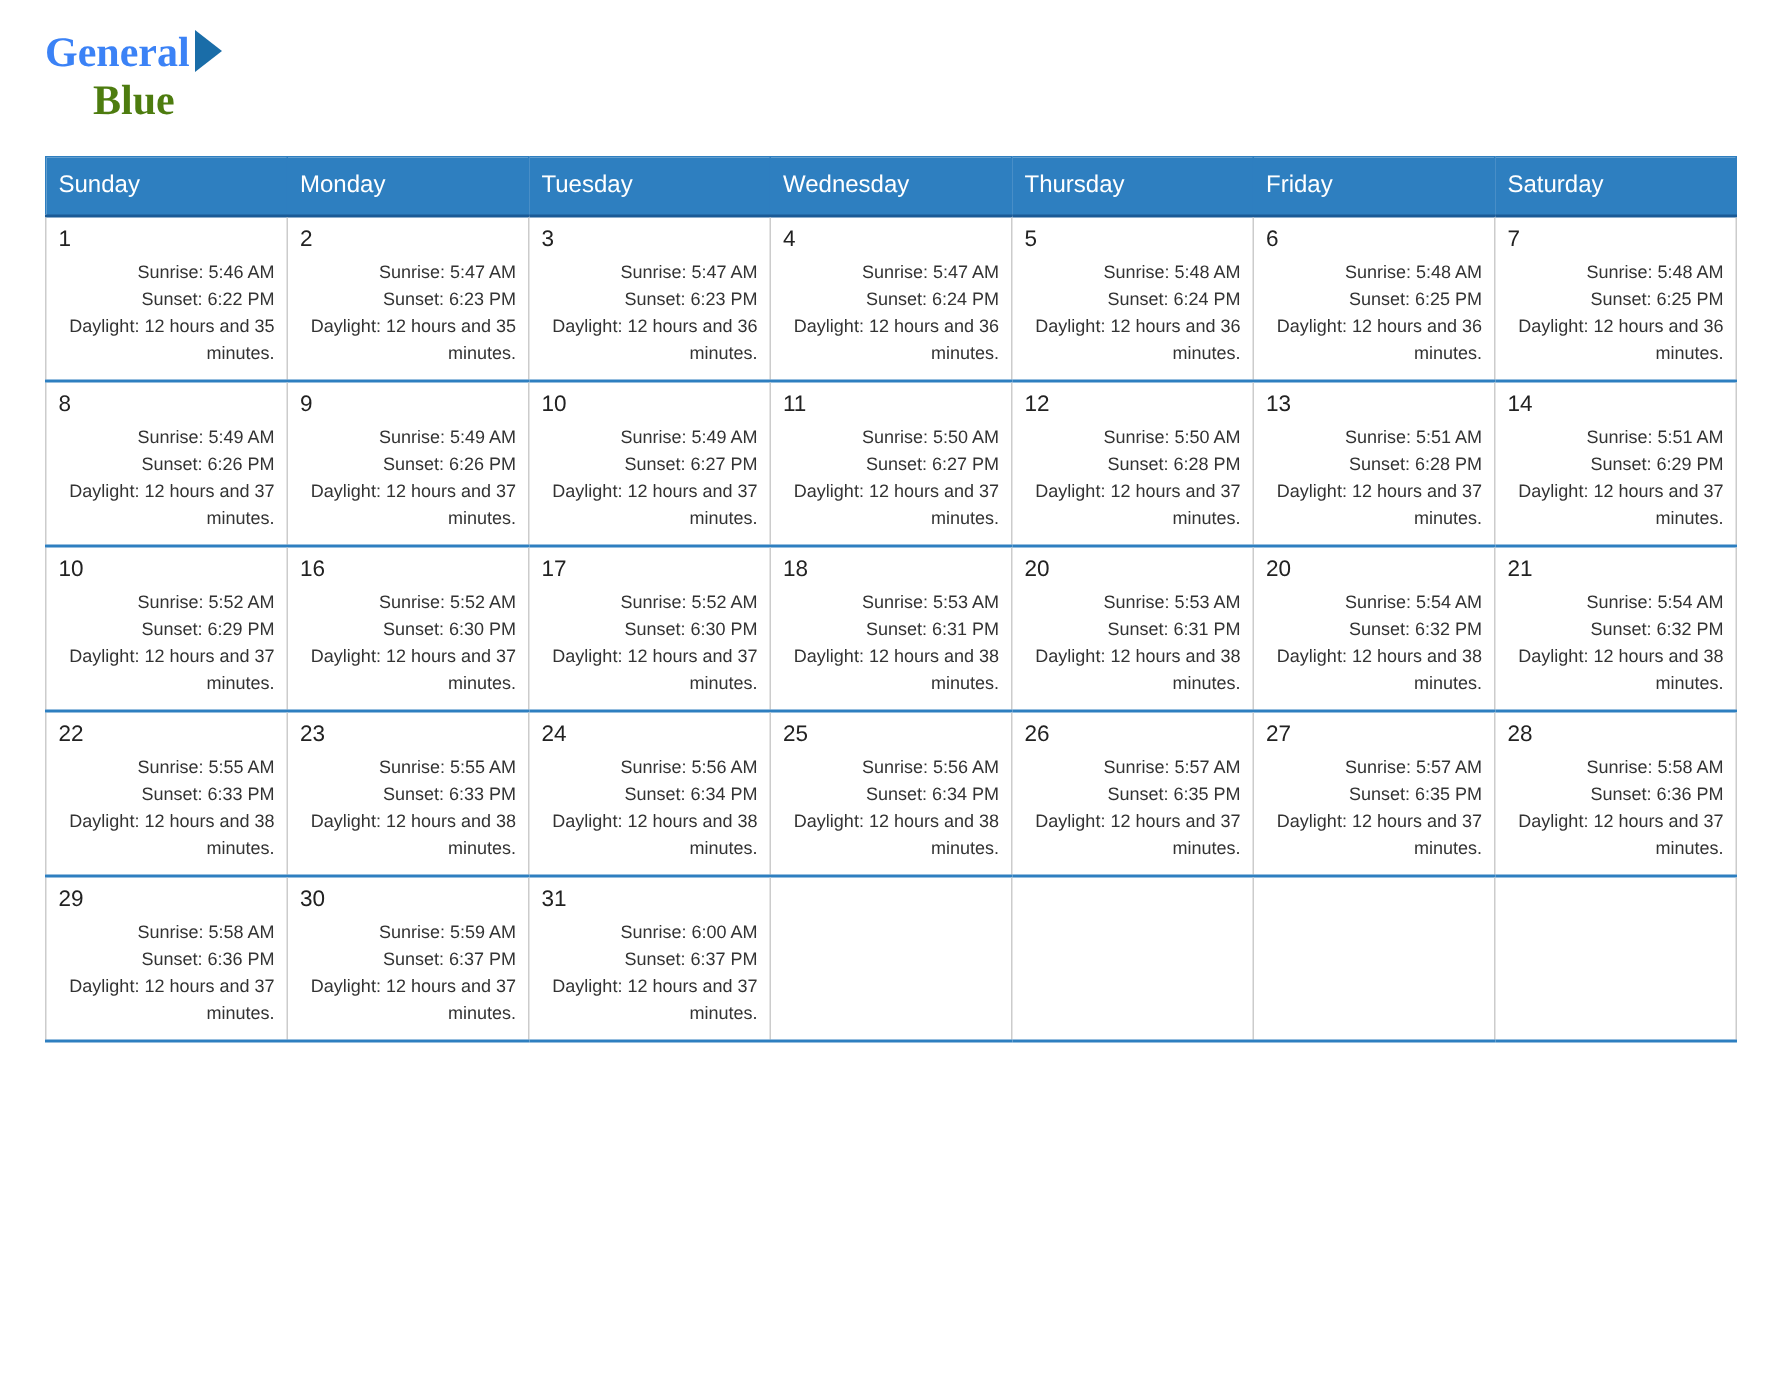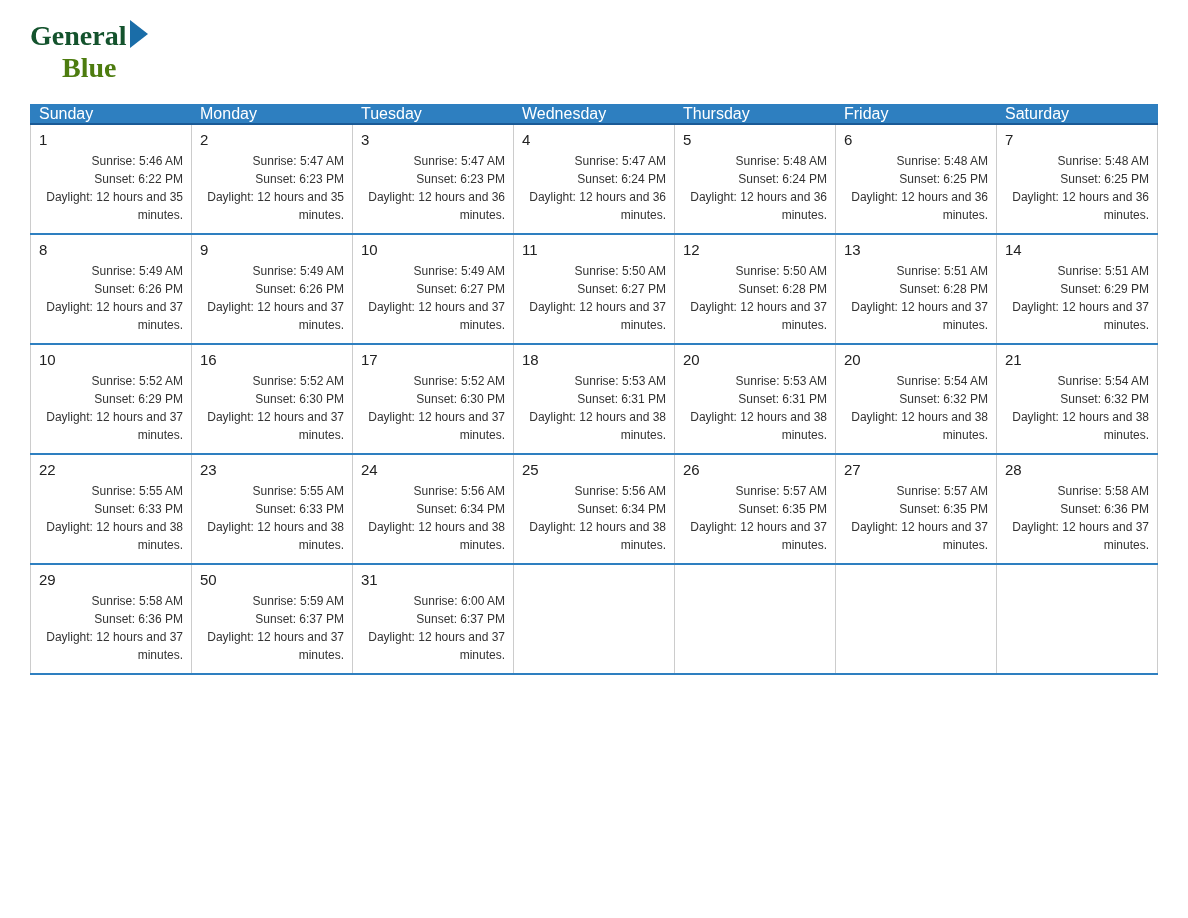--- a/index.html
+++ b/index.html
@@ -21,21 +21,21 @@
       flex-direction: column;
       align-items: flex-start;
     }
     .logo-top {
       display: flex;
       align-items: center;
     }
     .logo-general {
       font-size: 28px;
       font-weight: bold;
-      color: #14532d;
+      color: #3b82f6;
       font-family: Georgia, serif;
     }
     .logo-arrow {
       width: 0;
       height: 0;
       border-left: 18px solid #1a6da8;
       border-top: 14px solid transparent;
       border-bottom: 14px solid transparent;
       margin-left: 4px;
       margin-top: -4px;
@@ -68,21 +68,21 @@
       margin-top: 4px;
     }
     .calendar {
       width: 100%;
       border-collapse: collapse;
       font-size: 13px;
     }
     .calendar th {
       background-color: #2e7fc0;
       color: #fff;
-      padding: 0 8px;
+      padding: 10px 8px;
       text-align: left;
       font-size: 16px;
       font-weight: normal;
       border: 1px solid #2e7fc0;
     }
     .calendar td {
       border: 1px solid #ccc;
       vertical-align: top;
       padding: 6px 8px;
       width: 14.28%;
@@ -391,21 +391,21 @@
       <tr class="row-sep">
         <td>
         <span class="day-number">29</span>
         <div class="day-info">
           Sunrise: 5:58 AM<br>
           Sunset: 6:36 PM<br>
           Daylight: 12 hours and 37 minutes.
         </div>
       </td>
         <td>
-        <span class="day-number">50</span>
+        <span class="day-number">30</span>
         <div class="day-info">
           Sunrise: 5:59 AM<br>
           Sunset: 6:37 PM<br>
           Daylight: 12 hours and 37 minutes.
         </div>
       </td>
         <td>
         <span class="day-number">31</span>
         <div class="day-info">
           Sunrise: 6:00 AM<br>

